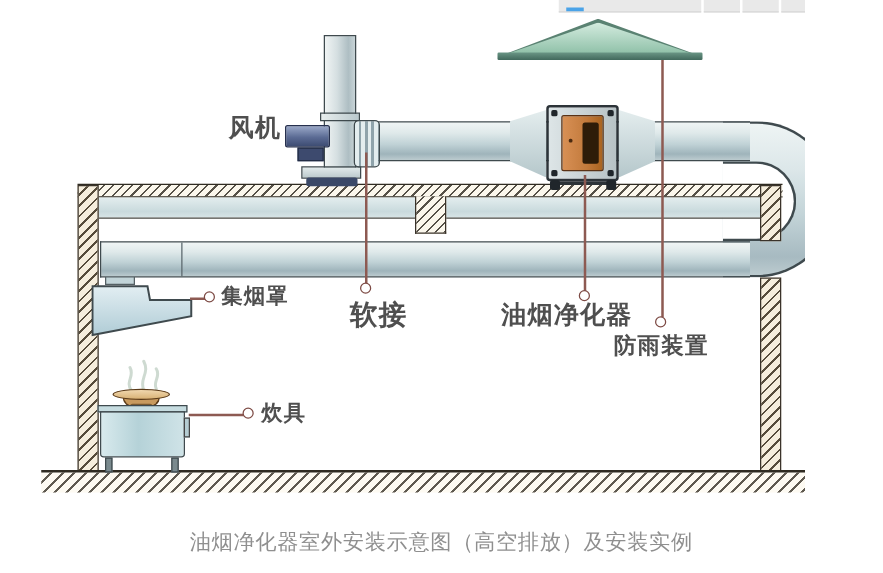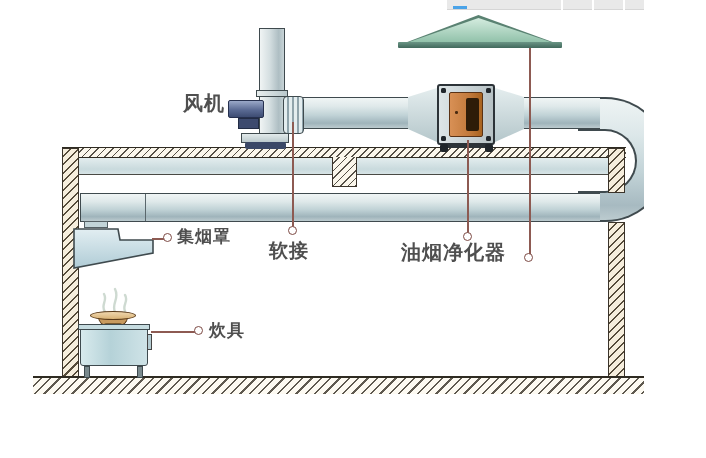--- a/index.html
+++ b/index.html
@@ -140,18 +140,20 @@
   <div class="abs marker" style="left:524px;top:253px"></div>
 
   <div class="abs leader-h" style="left:152px;top:238px;width:13px"></div>
   <div class="abs marker" style="left:163px;top:233px"></div>
 
   <div class="abs leader-h" style="left:151px;top:331px;width:45px"></div>
   <div class="abs marker" style="left:194px;top:326px"></div>
 
   <div class="abs lbl" style="left:183px;top:93px;font-size:20px">风机</div>
   <div class="abs lbl" style="left:177px;top:228px;font-size:17px">集烟罩</div>
-  <div class="abs lbl" style="left:269px;top:241px;font-size:19px">软接</div>
+  <div class="abs lbl" style="left:280px;top:241px;font-size:22px">软接</div>
   <div class="abs lbl" style="left:401px;top:242px;font-size:20px">油烟净化器</div>
+  <div class="abs lbl" style="left:491px;top:267px;font-size:18px">防雨装置</div>
   <div class="abs lbl" style="left:209px;top:322px;font-size:17px">炊具</div>
 
+  <div class="abs caption" style="left:353px;top:422px;transform:translateX(-50%)">油烟净化器室外安装示意图（高空排放）及安装实例</div>
 
 </div>
 
 </body></html>

